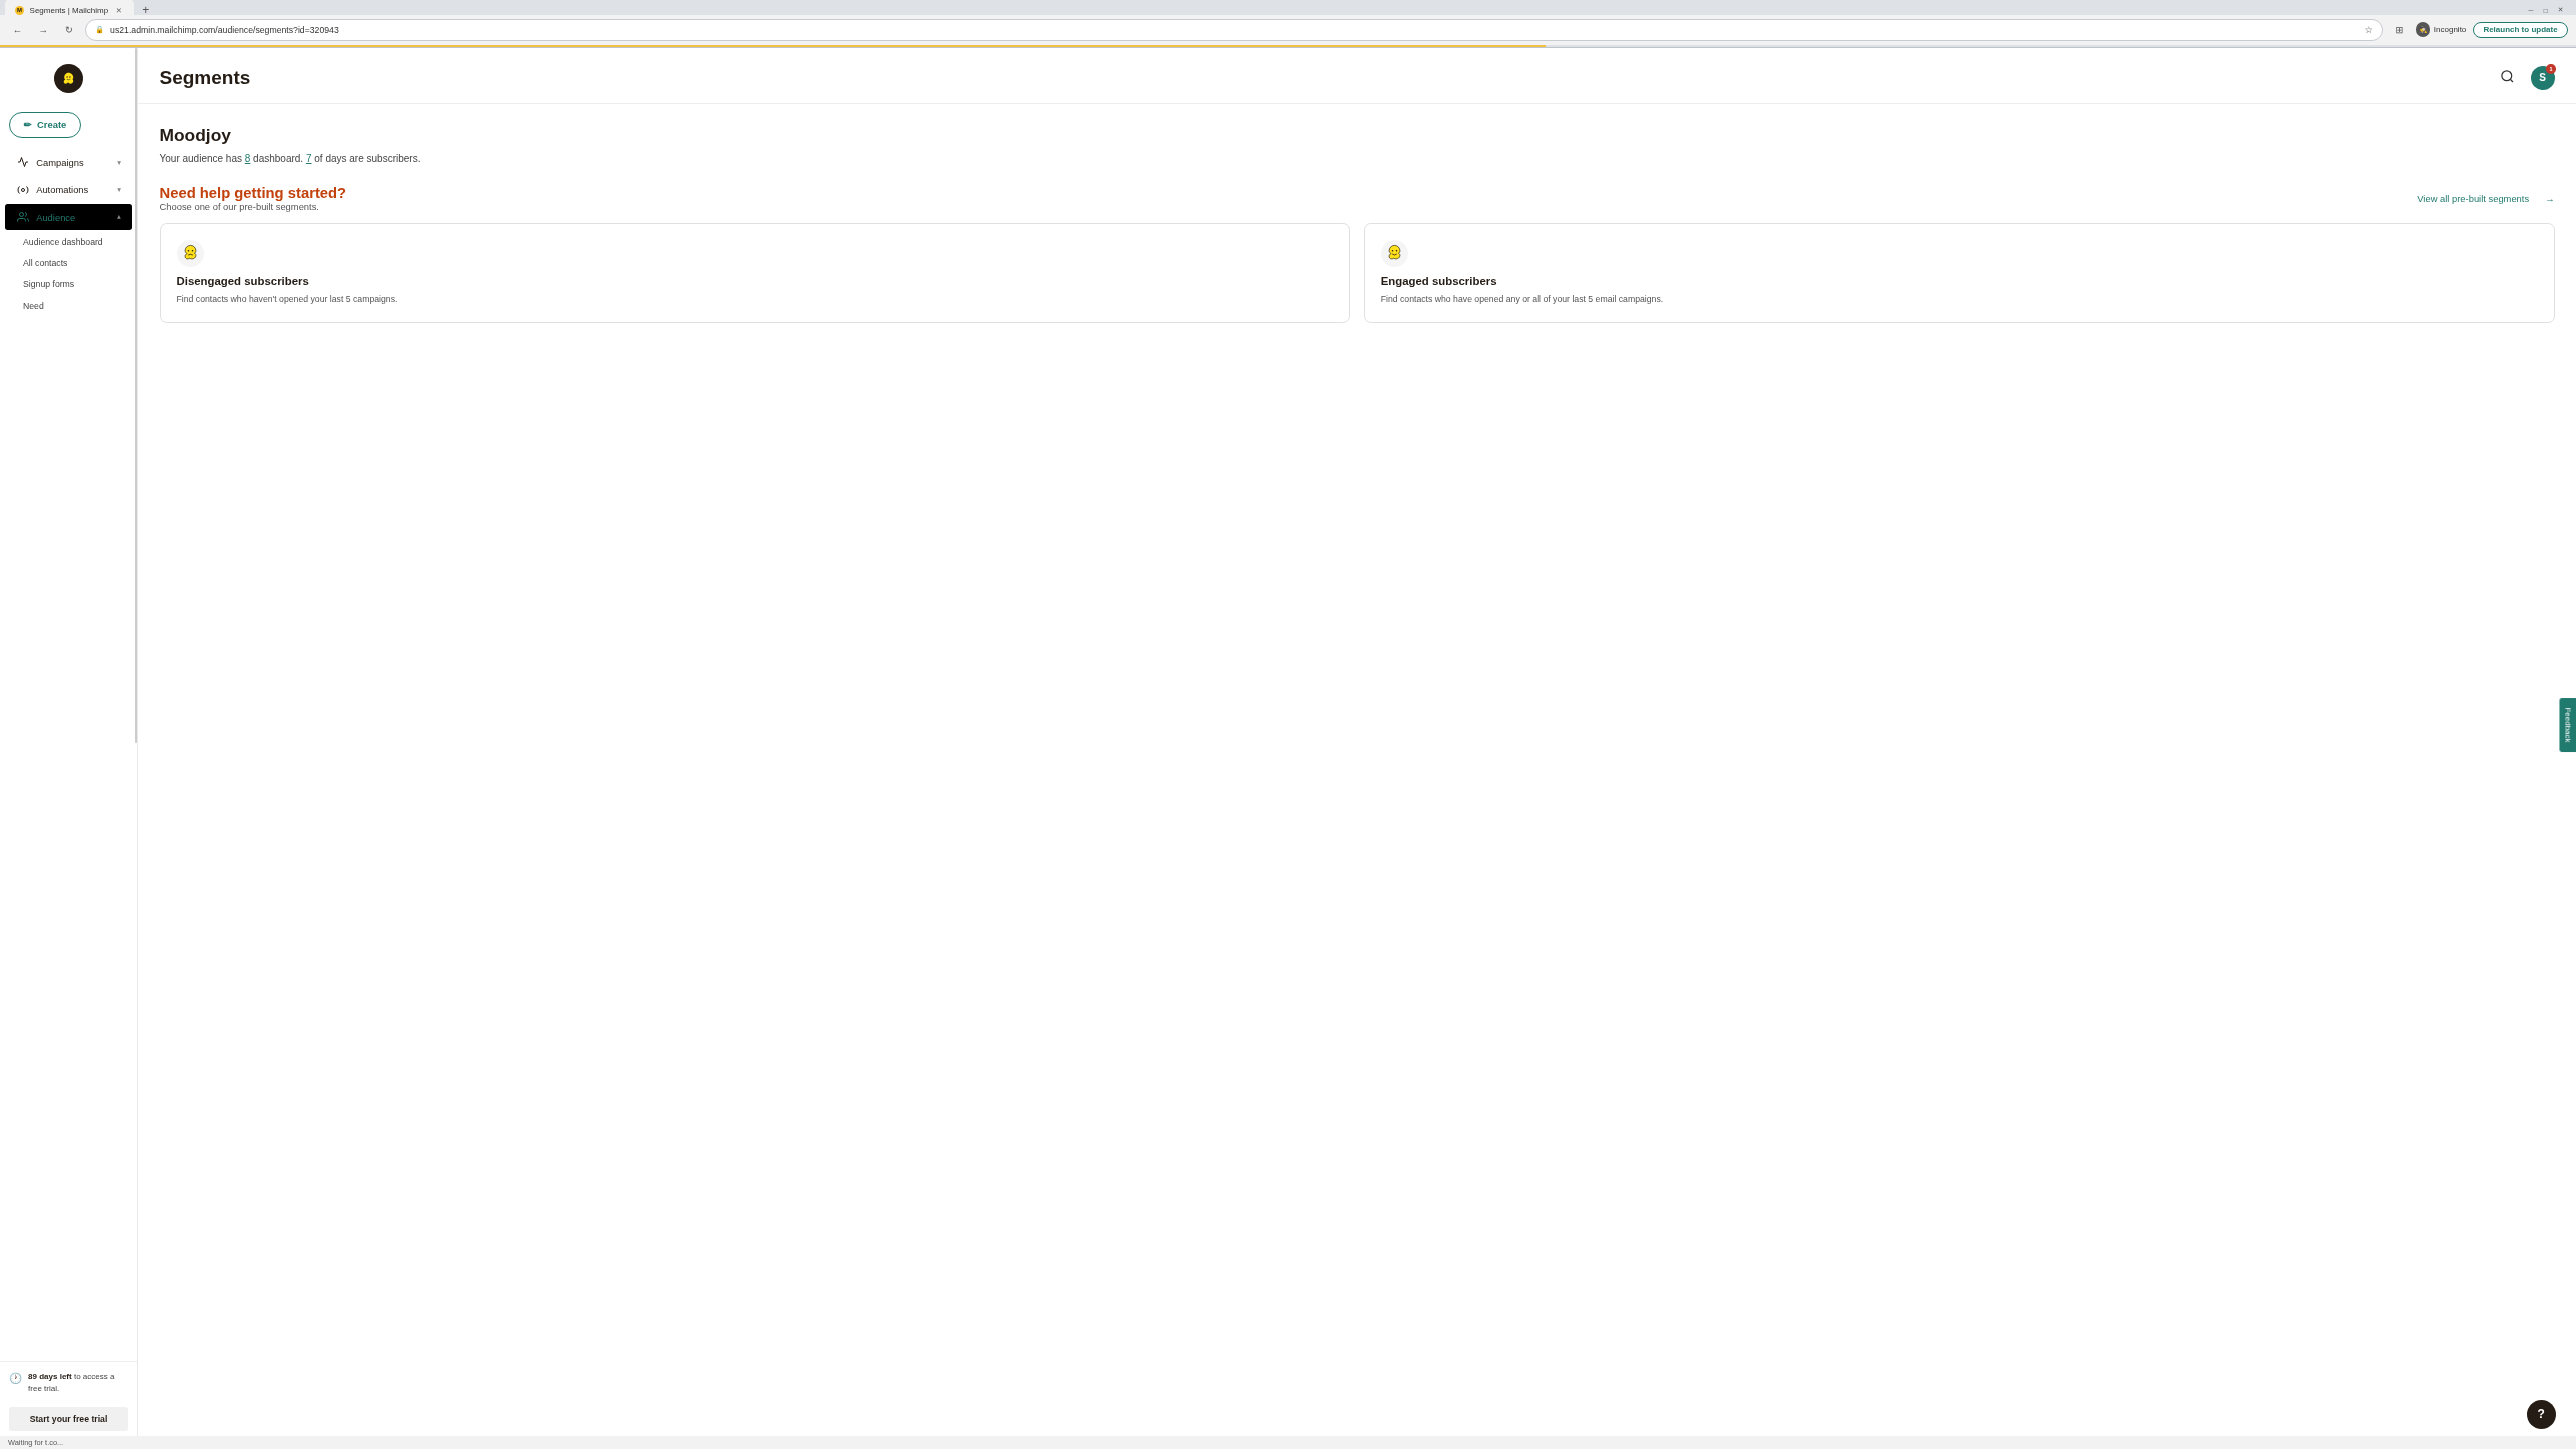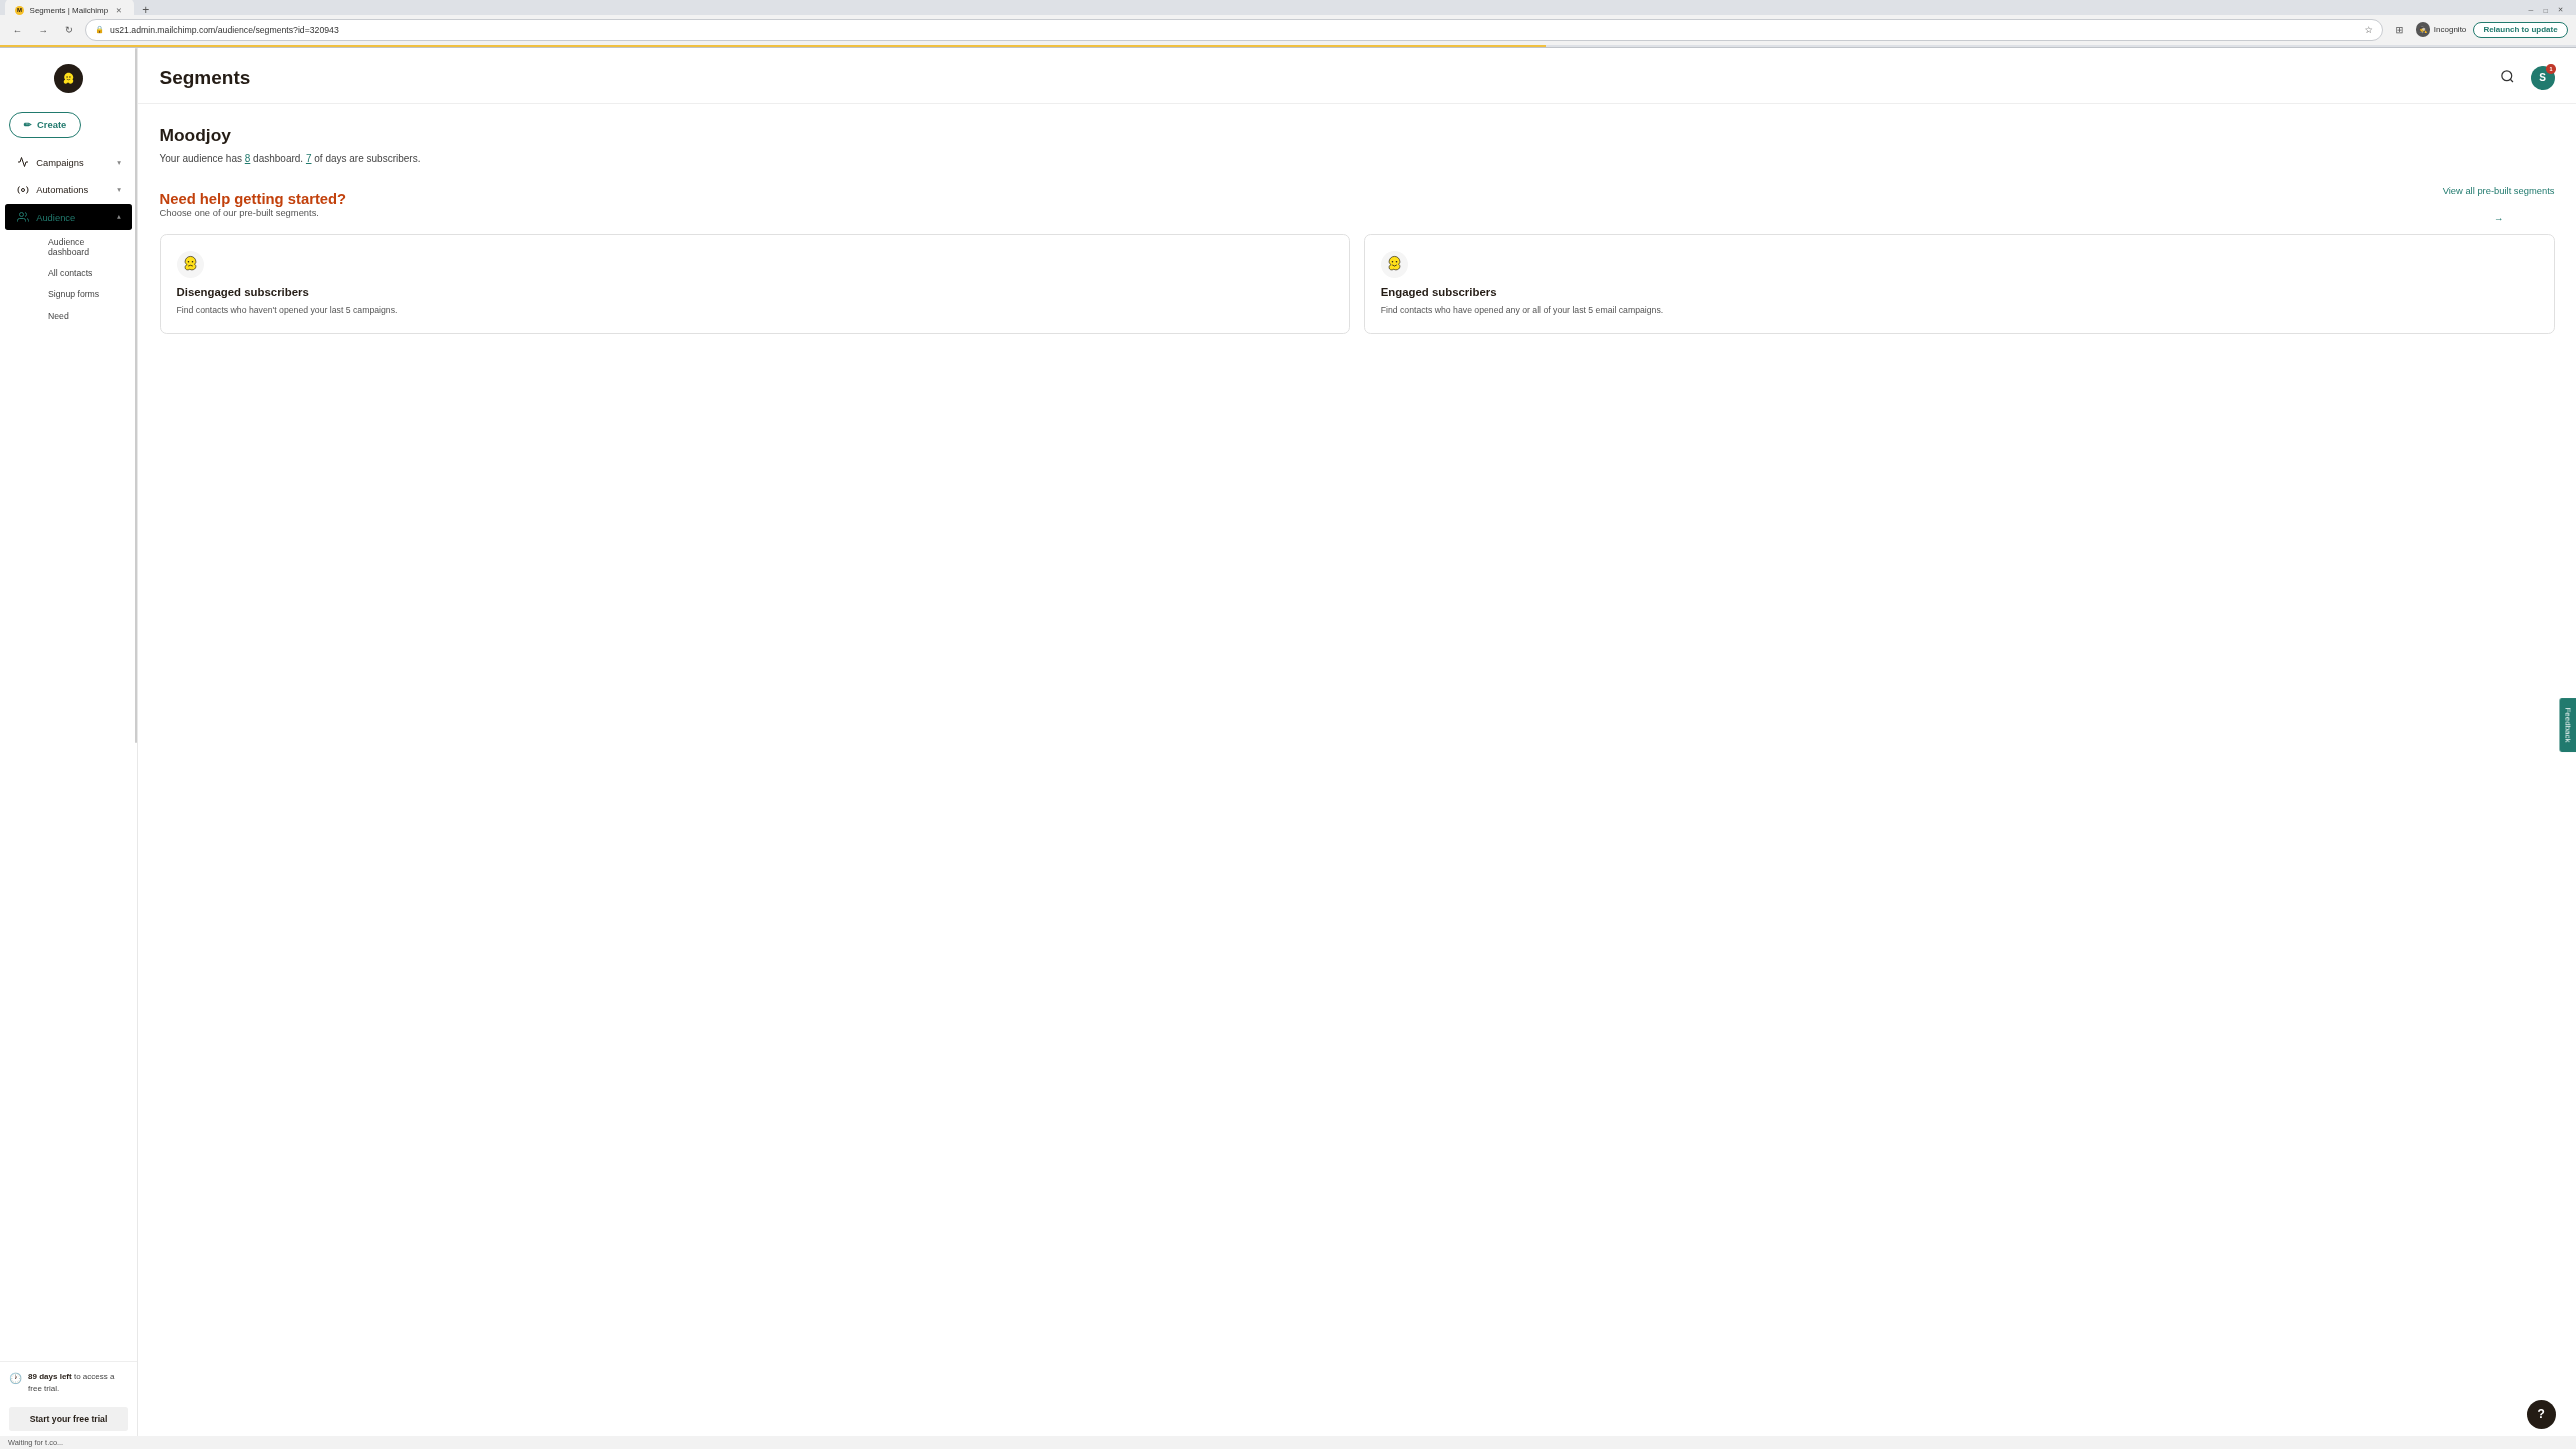--- a/index.html
+++ b/index.html
@@ -138,21 +138,21 @@
       gap: 6.7px;
       border-radius: 2.7px;
       margin: 0.7px 5.4px;
     }
     .nav-item.active { background: #000000; color: #217a6e; }
     .nav-icon { width: 13.4px; height: 13.4px; flex-shrink: 0; display: flex; align-items: center; justify-content: center; font-size: 10.7px; }
     .nav-label { flex: 1; }
     .nav-chevron { color: #888; font-size: 7.4px; }
     .nav-chevron.open { transform: rotate(180deg); }
 
-    .sub-nav { padding-left: 48px; }
+    .sub-nav { padding-left: 23px; }
     .sub-nav-item {
       display: block;
       padding: 5.4px 10.7px 5.4px 0;
       color: #444;
       font-size: 8.7px;
       cursor: pointer;
       border-radius: 2.7px;
       margin: 0.7px 5.4px 0.7px 0;
     }
 
@@ -214,21 +214,21 @@
 
     .audience-info { margin-bottom: 21.5px; }
     .audience-name { font-size: 17.4px; font-weight: 600; color: #241c15; margin-bottom: 6.7px; }
     .audience-desc { font-size: 10px; color: #444; }
     .audience-desc a { color: #217a6e; text-decoration: underline; cursor: pointer; }
 
     .help-section { margin-bottom: 16px; }
     .help-header { display: flex; align-items: center; justify-content: space-between; margin-bottom: 5.4px; }
     .help-title { font-size: 14.8px; font-weight: 600; color: #c2410c; }
     .help-subtitle { font-size: 9.4px; color: #555; }
-    .view-all-link { color: #217a6e; font-size: 9.4px; cursor: pointer; display: flex; align-items: center; gap: 16px; text-decoration: none; flex-direction: column; }
+    .view-all-link { color: #217a6e; font-size: 9.4px; cursor: pointer; display: flex; align-items: center; gap: 16px; text-decoration: none; }
 
     .segments-grid { display: grid; grid-template-columns: 1fr 1fr; gap: 13.4px; margin-top: 10.7px; }
     .segment-card {
       background: white;
       border: 0.7px solid #e0e0e0;
       border-radius: 6.7px;
       padding: 16px;
       cursor: pointer;
     }
     .segment-card-icon { width: 27px; height: 27px; margin-bottom: 8px; }

